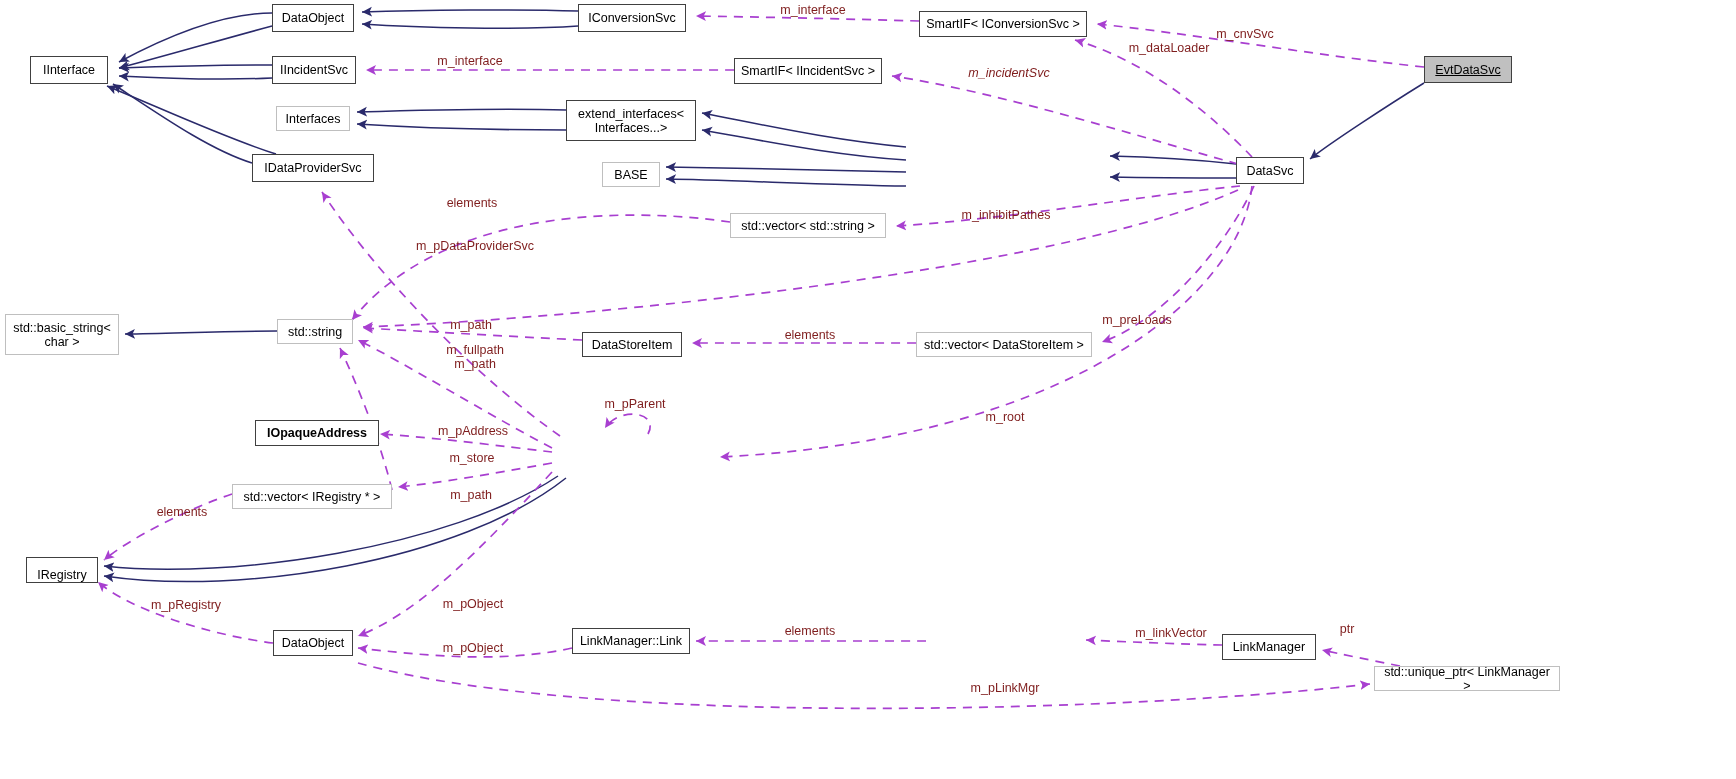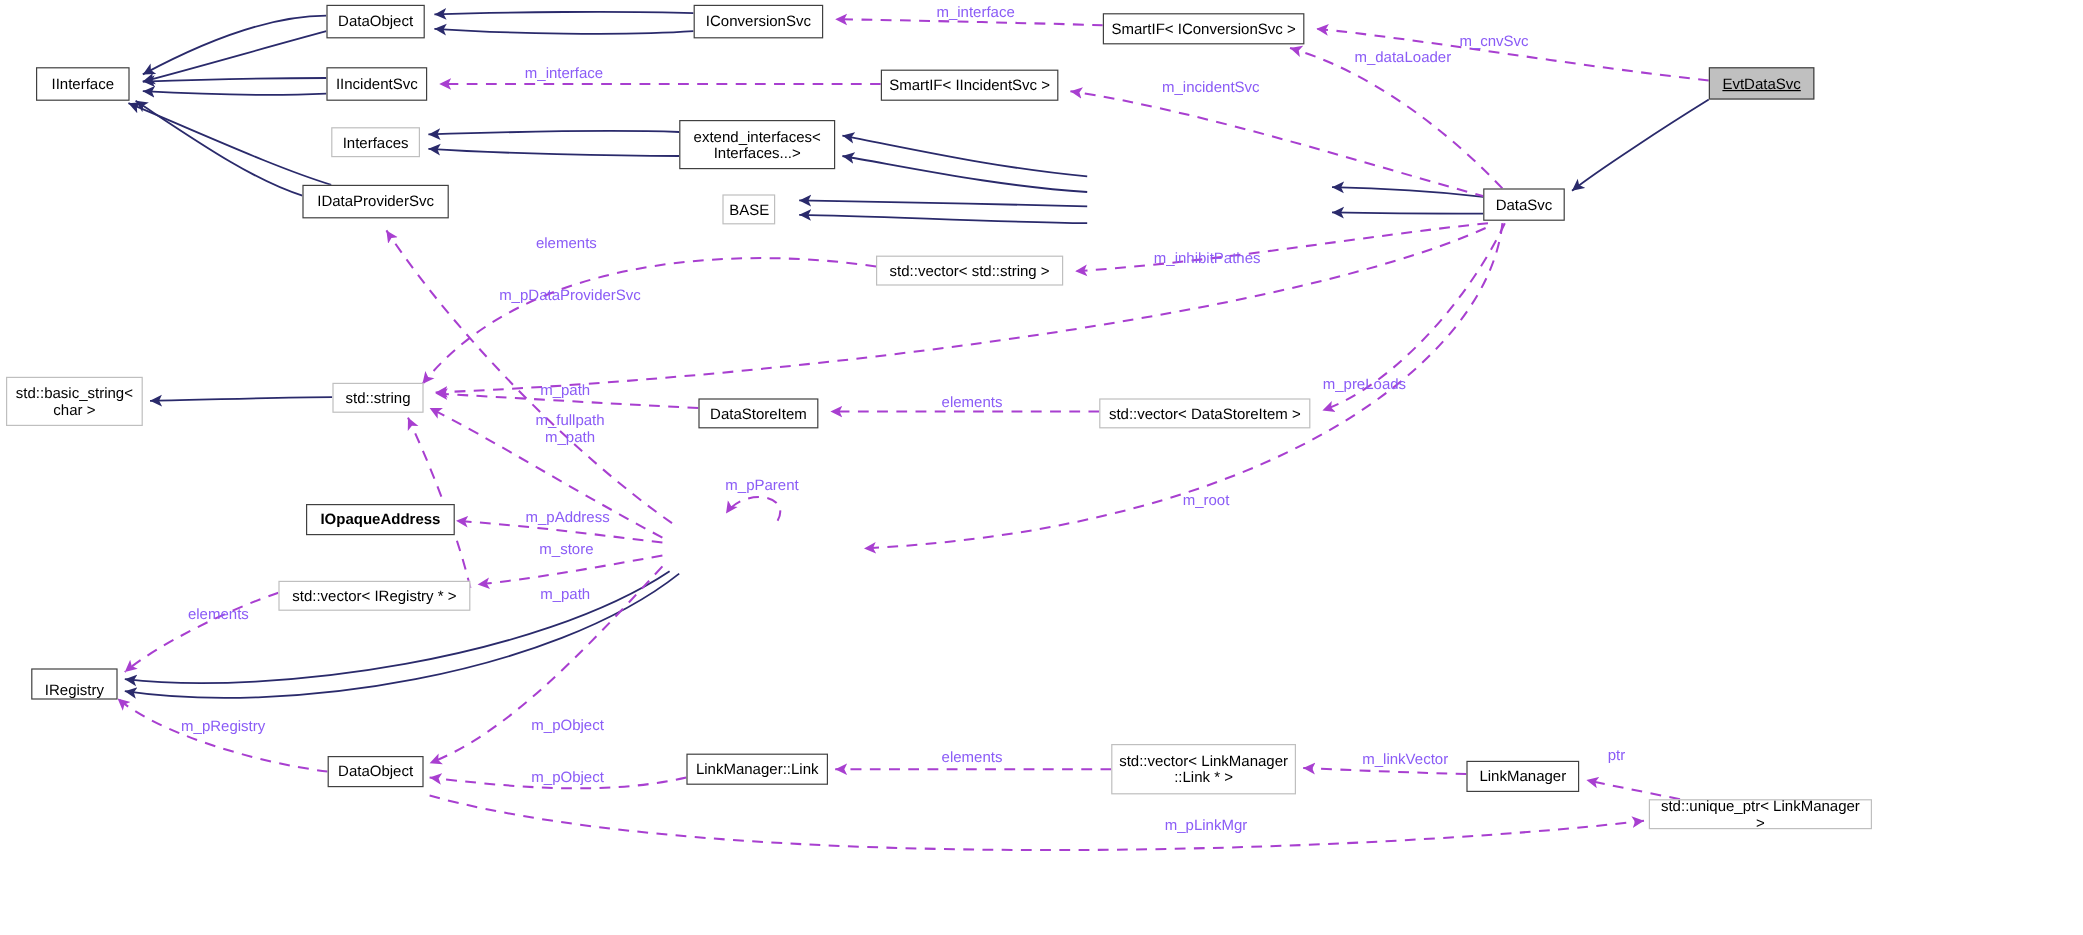--- a/index.html
+++ b/index.html
@@ -5,21 +5,21 @@
   html,body{margin:0;padding:0;background:#ffffff;}
   body{font-family:"Liberation Sans", sans-serif;}
   #diagram-root{position:relative;width:1736px;height:779px;overflow:hidden;background:#fff;}
   svg#edges{position:absolute;left:0;top:0;width:1736px;height:779px;}
   .node{position:absolute;box-sizing:border-box;display:flex;align-items:center;justify-content:center;
         text-align:center;background:#ffffff;line-height:1.12;}
   .node .lbl{display:block;padding:0 4px;white-space:pre-line;}
   .n-dark{border:1.6px solid #404040;}
   .n-light{border:1.2px solid #bfbfbf;}
   .n-hl{border:1.6px solid #404040;background:#c0c0c0;text-decoration:underline;}
-  .edge-label{position:absolute;white-space:pre-line;text-align:center;color:#8b5cf6;
+  .edge-label{position:absolute;white-space:pre-line;text-align:center;color:#7f1d1d;
               background:transparent;line-height:1.15;pointer-events:none;}
 </style>
 </head>
 <body>
 
 <div id="diagram-root">
 
   <svg id="edges" viewBox="0 0 1736 779">
     <defs>
       <marker id="ah-dark" markerWidth="11" markerHeight="11" refX="10" refY="5.5" orient="auto" markerUnits="userSpaceOnUse">
@@ -138,21 +138,21 @@
   <div class="node n-dark" style="left: 578px; top: 4px; width: 108px; height: 28px; font-size: 12.5px;">
       <span class="lbl">IConversionSvc</span>
     </div>
   <div class="node n-dark" style="left: 734px; top: 58px; width: 148px; height: 26px; font-size: 12.5px;">
       <span class="lbl">SmartIF&lt; IIncidentSvc &gt;</span>
     </div>
   <div class="node n-dark" style="left: 566px; top: 100px; width: 130px; height: 41px; font-size: 12.5px;">
       <span class="lbl">extend_interfaces&lt;
 Interfaces...&gt;</span>
     </div>
-  <div class="node n-light" style="left: 602px; top: 162px; width: 44px; height: 25px; font-size: 12.5px; justify-content: flex-end;">
+  <div class="node n-light" style="left: 602px; top: 162px; width: 58px; height: 25px; font-size: 12.5px;">
       <span class="lbl">BASE</span>
     </div>
   <div class="node n-dark" style="left: 919px; top: 11px; width: 168px; height: 26px; font-size: 12.5px;">
       <span class="lbl">SmartIF&lt; IConversionSvc &gt;</span>
     </div>
   <div class="node n-dark" style="left: 1236px; top: 157px; width: 68px; height: 27px; font-size: 12.5px;">
       <span class="lbl">DataSvc</span>
     </div>
   <div class="node n-hl" style="left: 1424px; top: 56px; width: 88px; height: 27px; font-size: 12.5px;">
       <span class="lbl">EvtDataSvc</span>
@@ -180,37 +180,33 @@
       <span class="lbl">std::vector&lt; IRegistry * &gt;</span>
     </div>
   <div class="node n-dark" style="left: 26px; top: 557px; width: 72px; height: 26px; font-size: 12.5px; align-items: flex-end;">
       <span class="lbl">IRegistry</span>
     </div>
   <div class="node n-dark" style="left: 273px; top: 630px; width: 80px; height: 26px; font-size: 12.5px;">
       <span class="lbl">DataObject</span>
     </div>
   <div class="node n-dark" style="left: 572px; top: 628px; width: 118px; height: 26px; font-size: 12.5px;">
       <span class="lbl">LinkManager::Link</span>
-    </div>
-  <div class="node n-light" style="left: 926px; top: 620px; width: 154px; height: 42px; font-size: 12.5px;">
-      <span class="lbl">std::vector&lt; LinkManager
-::Link * &gt;</span>
     </div>
   <div class="node n-dark" style="left: 1222px; top: 634px; width: 94px; height: 26px; font-size: 12.5px;">
       <span class="lbl">LinkManager</span>
     </div>
   <div class="node n-light" style="left: 1374px; top: 666px; width: 186px; height: 25px; font-size: 12.5px;">
       <span class="lbl">std::unique_ptr&lt; LinkManager &gt;</span>
     </div>
 
   <div class="edge-label" style="left: 768px; top: 3px; width: 90px; font-size: 12.5px;">m_interface</div>
   <div class="edge-label" style="left: 1200px; top: 27px; width: 90px; font-size: 12.5px;">m_cnvSvc</div>
   <div class="edge-label" style="left: 1117px; top: 41px; width: 104px; font-size: 12.5px;">m_dataLoader</div>
   <div class="edge-label" style="left: 425px; top: 54px; width: 90px; font-size: 12.5px;">m_interface</div>
-  <div class="edge-label" style="left: 957px; top: 66px; width: 104px; font-size: 12.5px;">m_incidentSvc</div>
+  <div class="edge-label" style="left: 957px; top: 66px; width: 104px; font-size: 12.5px; font-style: italic;">m_incidentSvc</div>
   <div class="edge-label" style="left: 432px; top: 196px; width: 80px; font-size: 12.5px;">elements</div>
   <div class="edge-label" style="left: 948px; top: 208px; width: 116px; font-size: 12.5px;">m_inhibitPathes</div>
   <div class="edge-label" style="left: 404px; top: 239px; width: 142px; font-size: 12.5px;">m_pDataProviderSvc</div>
   <div class="edge-label" style="left: 440px; top: 318px; width: 62px; font-size: 12.5px;">m_path</div>
   <div class="edge-label" style="left: 770px; top: 328px; width: 80px; font-size: 12.5px;">elements</div>
   <div class="edge-label" style="left: 1090px; top: 313px; width: 94px; font-size: 12.5px;">m_preLoads</div>
   <div class="edge-label" style="left: 438px; top: 343px; width: 74px; font-size: 12.5px;">m_fullpath
 m_path</div>
   <div class="edge-label" style="left: 594px; top: 397px; width: 82px; font-size: 12.5px;">m_pParent</div>
   <div class="edge-label" style="left: 976px; top: 410px; width: 58px; font-size: 12.5px;">m_root</div>

